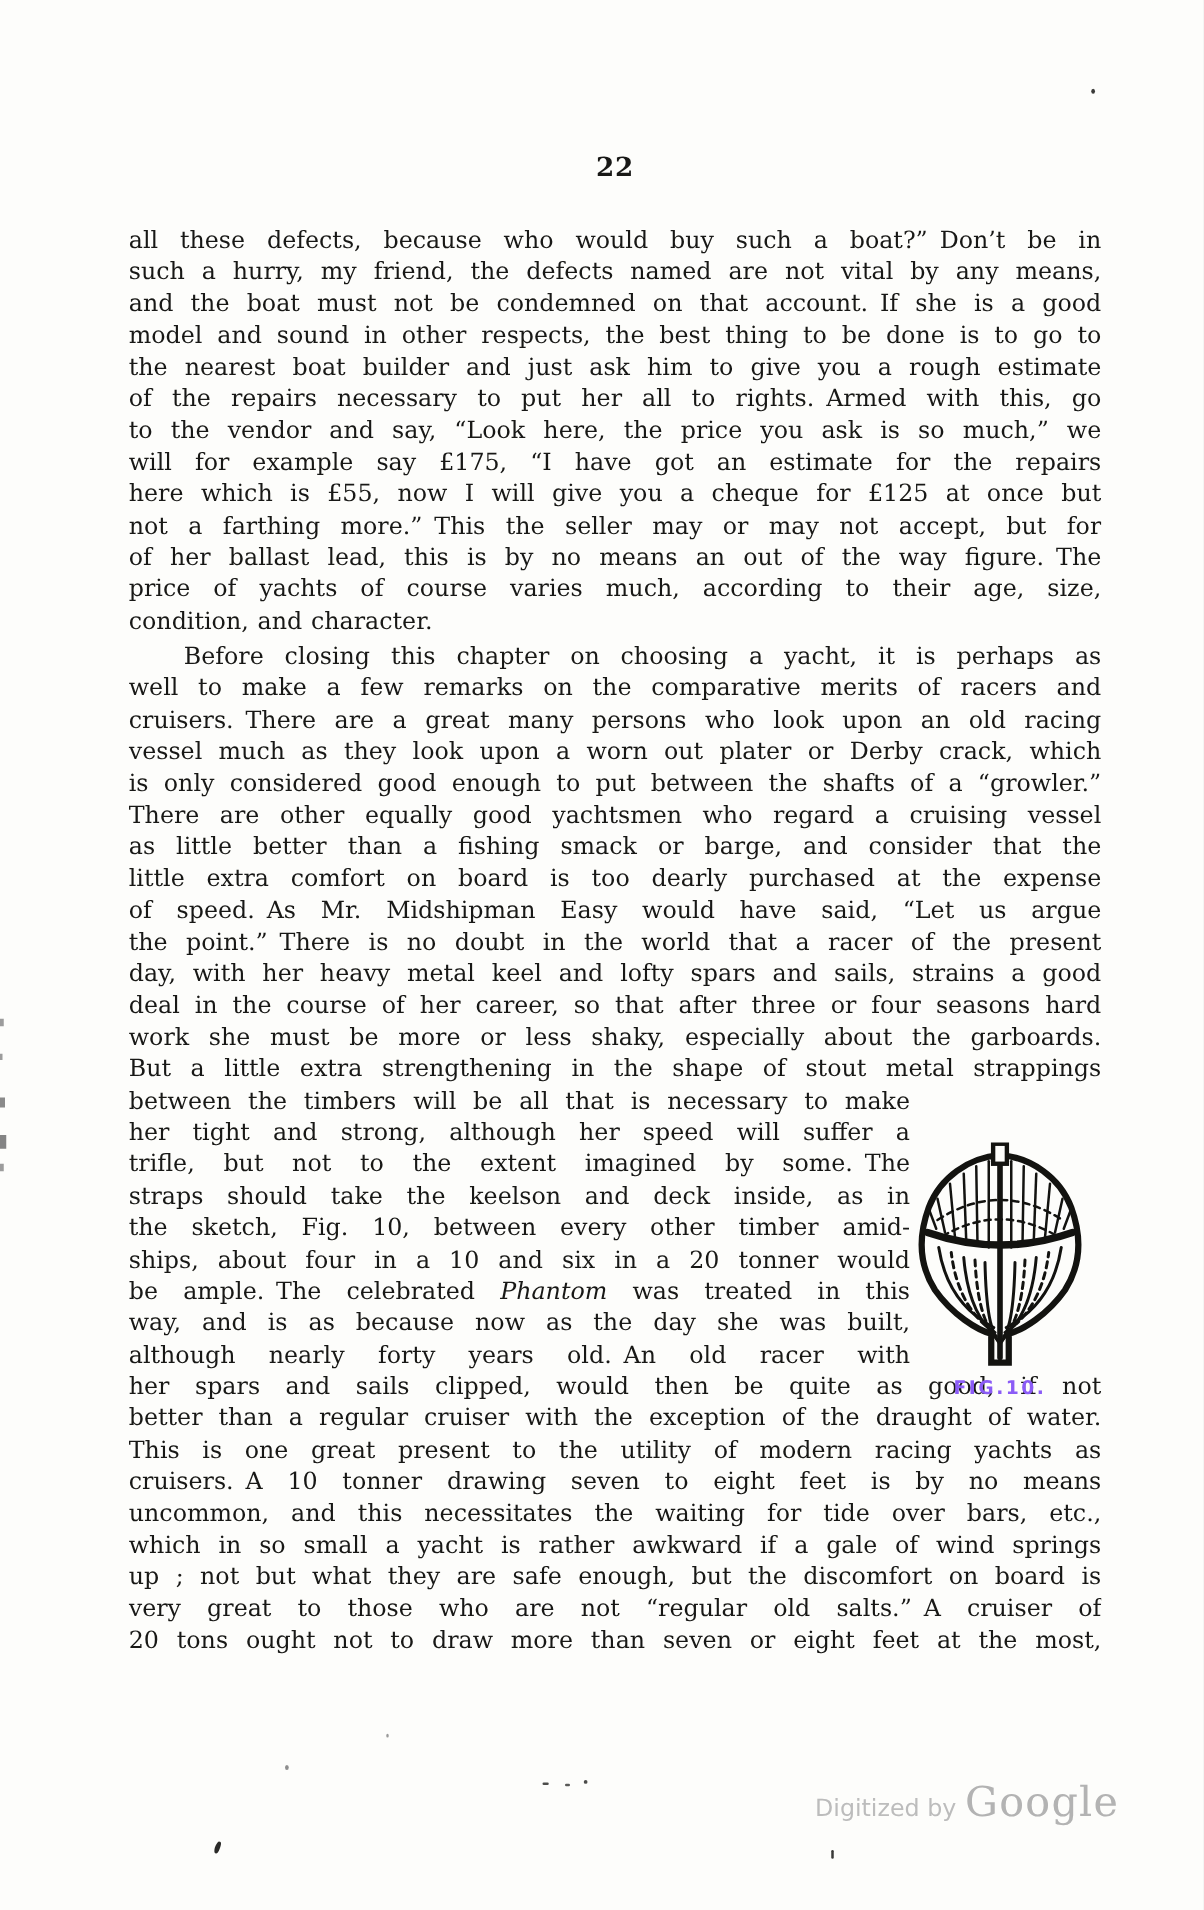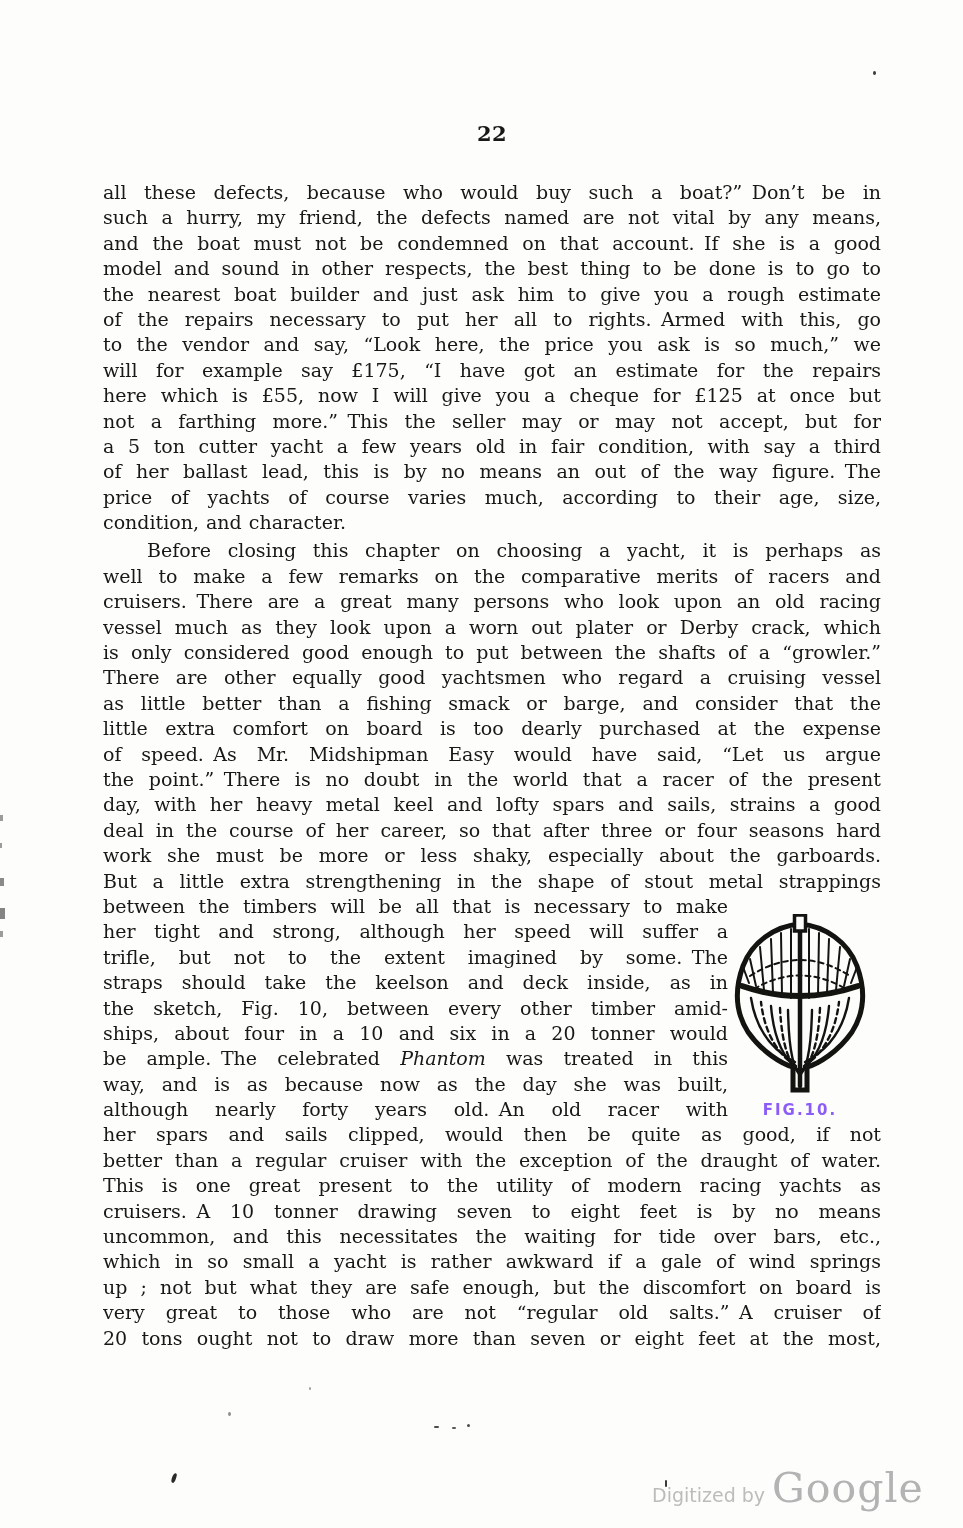--- a/index.html
+++ b/index.html
@@ -43,21 +43,21 @@
     font-family:"DejaVu Sans", sans-serif;
     font-weight:bold; font-size:15px; letter-spacing:2px;
     color:#8b5cf6;
   }
   .watermark {
     position:absolute; left:652px; top:1422px;
     display:flex; align-items:baseline; gap:7px;
     user-select:none;
   }
   .wm-prefix { font-family:"DejaVu Sans", sans-serif; font-size:19px; color:#bcbcbc; }
-  .wm-logo   { font-family:"DejaVu Serif", serif; font-size:41px; color:#b3b3b3; letter-spacing:1px;margin-top:42px; }
+  .wm-logo   { font-family:"DejaVu Serif", serif; font-size:33px; color:#b3b3b3; letter-spacing:1px; }
   .speck { position:absolute; border-radius:50%; }
   .edge-mark { position:absolute; left:0; background:#9c9c9c; }
 </style>
 </head>
 <body>
 
 <div class="page">
 
   <div class="pagenum">22</div>
 
@@ -66,21 +66,20 @@
         <div class="line">all these defects, because who would buy such a boat?” Don’t be in</div>
         <div class="line">such a hurry, my friend, the defects named are not vital by any means,</div>
         <div class="line">and the boat must not be condemned on that account. If she is a good</div>
         <div class="line">model and sound in other respects, the best thing to be done is to go to</div>
         <div class="line">the nearest boat builder and just ask him to give you a rough estimate</div>
         <div class="line">of the repairs necessary to put her all to rights. Armed with this, go</div>
         <div class="line">to the vendor and say, “Look here, the price you ask is so much,” we</div>
         <div class="line">will for example say £175, “I have got an estimate for the repairs</div>
         <div class="line">here which is £55, now I will give you a cheque for £125 at once but</div>
         <div class="line">not a farthing more.” This the seller may or may not accept, but for</div>
-        <div class="line">a 5 ton cutter yacht a few years old in fair condition, with say a third</div>
         <div class="line">of her ballast lead, this is by no means an out of the way figure. The</div>
         <div class="line">price of yachts of course varies much, according to their age, size,</div>
         <div class="line noj">condition, and character.</div>
       </div>
     <div id="para2a">
         <div class="line indent">Before closing this chapter on choosing a yacht, it is perhaps as</div>
         <div class="line">well to make a few remarks on the comparative merits of racers and</div>
         <div class="line">cruisers. There are a great many persons who look upon an old racing</div>
         <div class="line">vessel much as they look upon a worn out plater or Derby crack, which</div>
         <div class="line">is only considered good enough to put between the shafts of a “growler.”</div>

